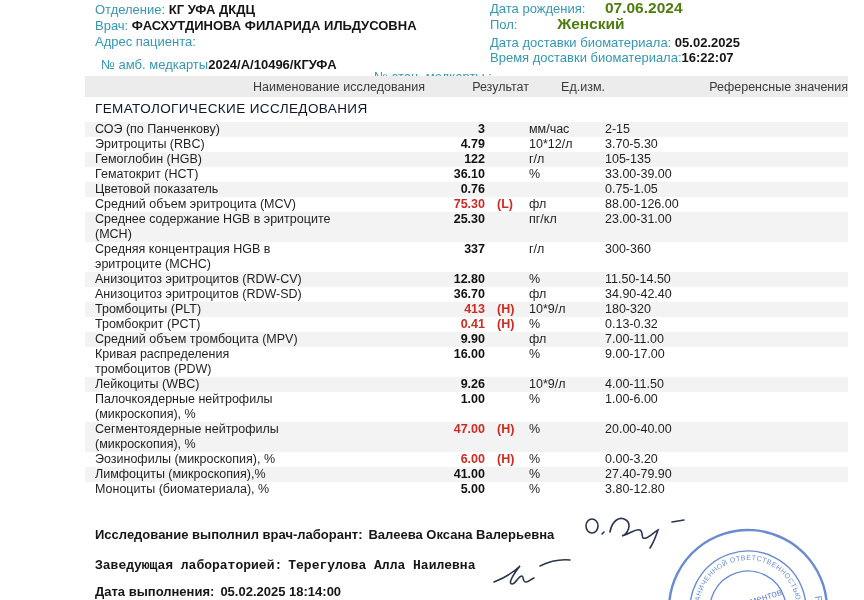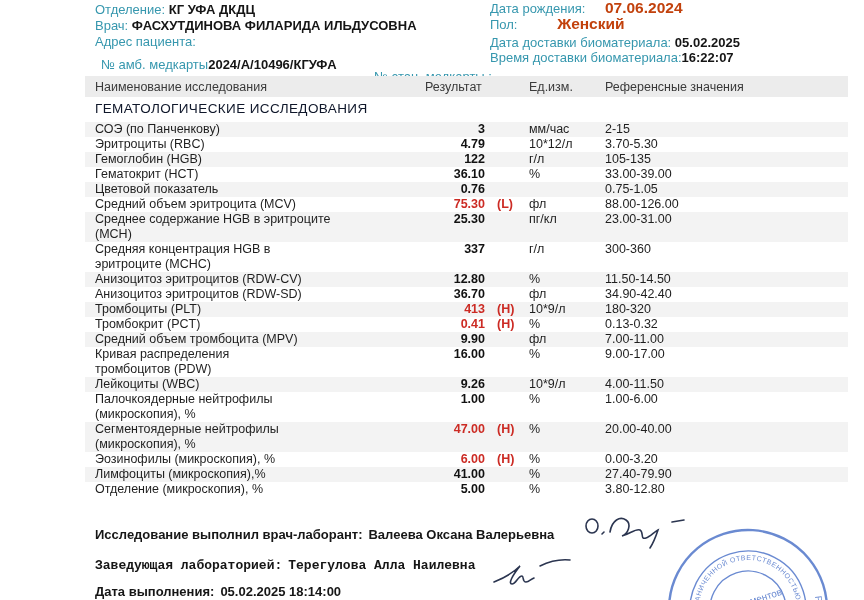--- a/index.html
+++ b/index.html
@@ -6,32 +6,32 @@
   .page{
     position:relative;width:864px;height:600px;background:#ffffff;
     font-family:"Liberation Sans","DejaVu Sans",sans-serif;
     color:#1c1c1c;overflow:hidden;
   }
   
   .hdr-left{position:absolute;left:95px;top:2px;font-size:13px;line-height:16px;}
   .hdr-right{position:absolute;left:490px;top:0px;font-size:13px;line-height:15px;}
   .lbl{color:var(--teal);}
   .val{color:#151515;font-weight:bold;}
-  .val-big{font-size:15.5px;font-weight:bold;color:#c2410c;}
+  .val-big{font-size:15.5px;font-weight:bold;color:#4d7c0f;}
   .row-birth .val-big{margin-left:16px;}
   .row-sex .val-big{margin-left:36px;}
   .hdr-right .gap{height:3px;}
   
   .medcard{position:absolute;left:95px;top:57px;font-size:13px;margin-left:6px;}
   .medcard .stac{position:absolute;left:273px;top:12px;white-space:nowrap;text-align:center;}
   
   .thead{
     position:absolute;left:85px;top:76px;width:763px;height:21px;
     background:var(--band);display:grid;grid-template-columns:340px 104px 76px auto;
-    align-items:center;font-size:12.5px;color:#3a3a3a;
+    align-items:center;font-size:12.5px;color:#3a3a3a;text-align:right;
   }
   .thead .c1{padding-left:10px;}
   .section-title{
     position:absolute;left:95px;top:101px;font-size:13.5px;color:#0f172a;
     letter-spacing:0.4px;
   }
   .tbody{position:absolute;left:85px;top:122px;width:763px;}
   .trow{
     display:grid;grid-template-columns:340px 60px 44px 76px auto;
     align-items:start;font-size:12.5px;line-height:15px;
@@ -235,21 +235,21 @@
         <div class="cell-ref">0.00-3.20</div>
       </div>
       <div class="trow stripe">
         <div class="cell-name">Лимфоциты (микроскопия),%</div>
         <div class="cell-result">41.00</div>
         <div class="cell-flag"></div>
         <div class="cell-unit">%</div>
         <div class="cell-ref">27.40-79.90</div>
       </div>
       <div class="trow">
-        <div class="cell-name">Отделение (микроскопия), %</div>
+        <div class="cell-name">Моноциты (биоматериала), %</div>
         <div class="cell-result">5.00</div>
         <div class="cell-flag"></div>
         <div class="cell-unit">%</div>
         <div class="cell-ref">3.80-12.80</div>
       </div>
     </div>
 
   <div class="footer-line f1">
     <span class="fl-lbl">Исследование выполнил врач-лаборант:</span><span>Валеева Оксана Валерьевна</span>
   </div>

